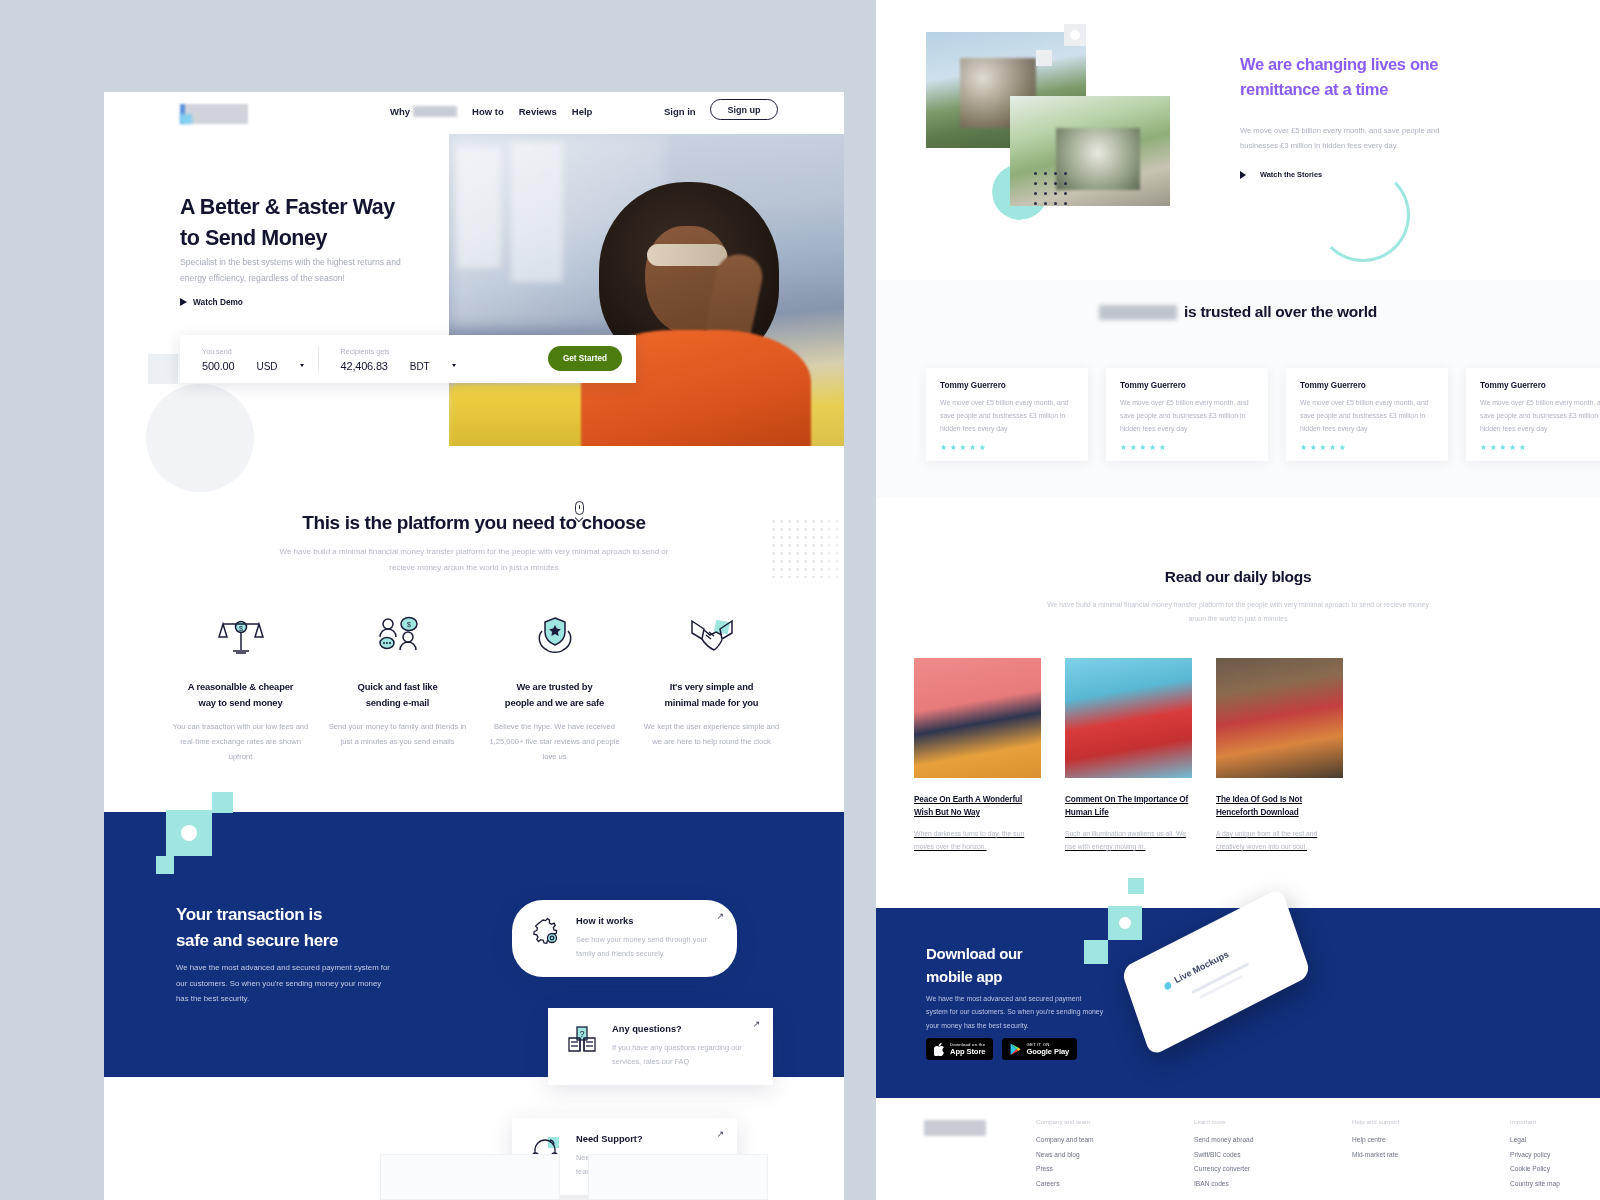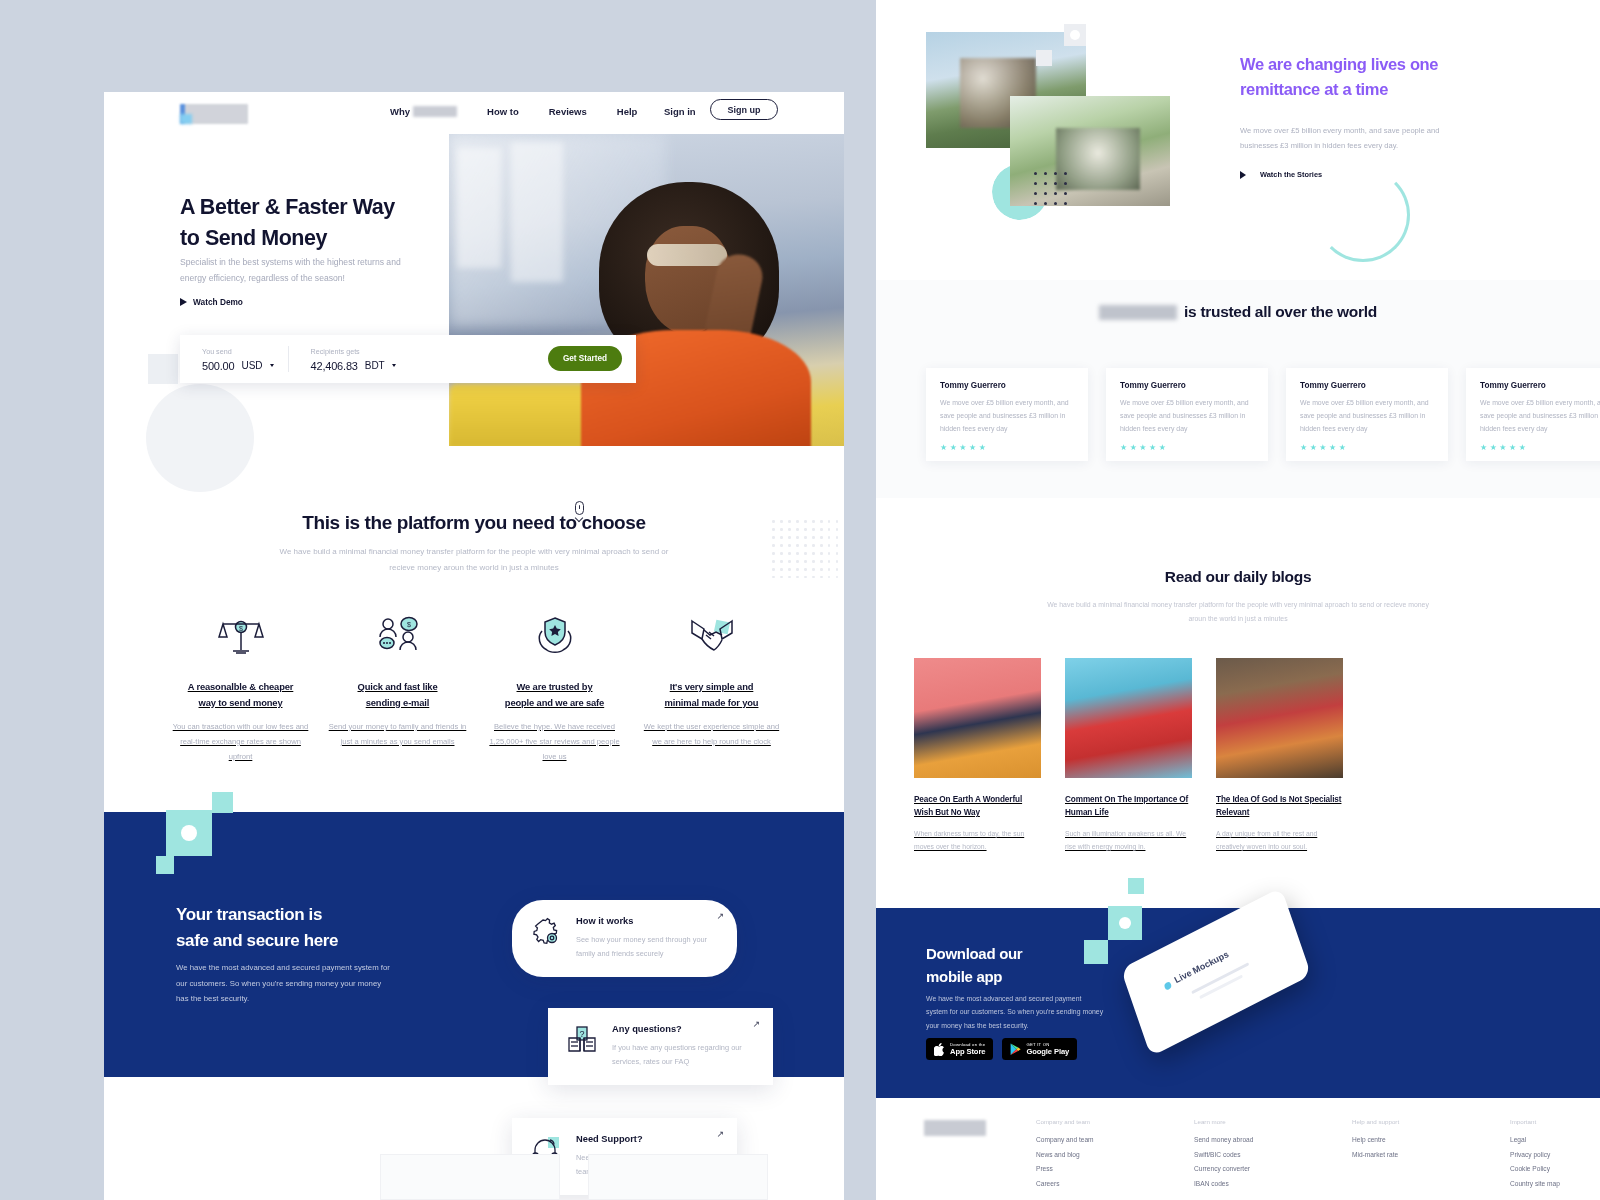--- a/index.html
+++ b/index.html
@@ -15,21 +15,21 @@
   .panel { position:absolute; background:#ffffff; overflow:hidden; }
   #left-panel  { left:104px; top:92px;  width:740px;  height:1108px; }
   #right-panel { left:876px; top:0px;   width:724px;  height:1200px; }
 
   
   #navbar { position:absolute; left:0; top:0; width:100%; height:48px; display:flex; align-items:center; }
   #logo-left { position:absolute; left:76px; top:12px; width:68px; height:20px;
      background:linear-gradient(90deg,#3f7fd8 0 5px,#c9ccd4 5px 100%); border-radius:1px;
      filter:blur(1.2px); opacity:.85;}
   #logo-left:after{content:"";position:absolute;left:0;top:10px;width:12px;height:10px;background:#6fc6ef;filter:blur(1px);}
-  .nav-links { position:absolute; left:286px; top:14px; display:flex; gap:30px; align-items:center; }
+  .nav-links { position:absolute; left:286px; top:14px; display:flex; gap:15px; align-items:center; }
   .nav-links a { font-size:9.5px; color:#1b1d3a; text-decoration:none; font-weight:600; display:flex; align-items:center; gap:3px;}
   .nav-blur { display:inline-block; width:44px; height:11px; background:#c9ccd4; filter:blur(1.4px); border-radius:1px; }
   #signin-link { position:absolute; left:560px; top:14px; font-size:9.5px; color:#1b1d3a; font-weight:600; text-decoration:none;}
   #signup-button { position:absolute; left:606px; top:7px; width:68px; height:21px; border:1.2px solid #1b1d3a;
      border-radius:12px; background:#fff; font-size:9px; font-weight:600; color:#1b1d3a; cursor:pointer; font-family:inherit;}
 
   
   #hero-image { position:absolute; left:345px; top:42px; width:395px; height:312px; overflow:hidden;
      background:linear-gradient(175deg,#cdd6e3 0%,#b9c4d4 28%,#9fb0c6 45%,#8795ad 60%,#d8cfae 76%,#e8cf52 88%,#d9c04a 100%);}
   #hero-image:before{content:"";position:absolute;left:0;top:0;width:55%;height:62%;
@@ -52,21 +52,21 @@
   #hero-sub { position:absolute; left:76px; top:163px; width:232px; font-size:8.6px; line-height:1.85; color:#a5a9ba; }
   #watch-demo { position:absolute; left:76px; top:205px; display:flex; align-items:center; gap:6px; cursor:pointer;}
   #watch-demo .tri { width:0;height:0;border-left:7px solid #121430;border-top:4.5px solid transparent;border-bottom:4.5px solid transparent;}
   #watch-demo span { font-size:8.3px; font-weight:bold; color:#121430; }
 
   
   #converter { position:absolute; left:76px; top:243px; width:456px; height:48px; background:#fff;
      box-shadow:0 3px 16px rgba(30,40,80,.13); display:flex; align-items:center; }
   .conv-group { padding-left:22px; }
   .conv-label { font-size:7.2px; color:#aeb2c1; margin-bottom:4px; }
-  .conv-row { display:flex; align-items:center; gap:7px; }
+  .conv-row { display:flex; align-items:flex-end; gap:22px; }
   .conv-amt { font-size:11px; color:#121430; letter-spacing:-.2px;}
   .conv-cur { font-size:10px; color:#121430; font-weight:500;}
   .caret { width:0;height:0;border-left:2.6px solid transparent;border-right:2.6px solid transparent;
      border-top:3.4px solid #121430; align-self:center; }
   #conv-divider { width:1px; height:26px; background:#e8eaef; margin:0 0 0 14px;}
   #get-started-button { position:absolute; right:14px; top:11px; width:74px; height:25px; background:#4d7c0f;
      border:none; border-radius:13px; color:#fff; font-size:8.2px; font-weight:bold; cursor:pointer; font-family:inherit;}
 
   #scroll-indicator{position:absolute;left:462px;top:400px;width:26px;height:38px;background:#fff;
      display:flex;flex-direction:column;align-items:center;justify-content:center;gap:2px;}
@@ -81,21 +81,21 @@
   #platform-title { position:absolute; left:0; top:420px; width:100%; text-align:center; font-size:19px; font-weight:bold;
      color:#121430; letter-spacing:-.4px;}
   #platform-sub { position:absolute; left:170px; top:452px; width:400px; text-align:center; font-size:8px;
      line-height:2.0; color:#b5b9c7;}
 
   .dot-grid{position:absolute;display:grid;gap:5.4px;}
   .dot-grid i{width:2.6px;height:2.6px;background:#e9ebf0;border-radius:50%;display:block;}
   #dots-platform{left:668px;top:428px;grid-template-columns:repeat(9,2.6px);}
 
   #features { position:absolute; left:58px; top:520px; width:630px; display:flex; }
-  .feature { width:157px; text-align:center; padding:0 7px;text-decoration:underline; }
+  .feature { width:157px; text-align:center; padding:0 7px; }
   .feat-icon { height:48px; display:flex; align-items:center; justify-content:center; margin-bottom:19px;}
   .feat-title { font-size:9.4px; font-weight:bold; color:#121430; line-height:1.65; letter-spacing:-.15px;}
   .feat-desc { font-size:7.6px; line-height:1.95; color:#aaaebd; margin-top:10px;}
 
   
   #secure-section { position:absolute; left:0; top:720px; width:740px; height:265px; background:#12307e; }
   #secure-title { position:absolute; left:72px; top:810px; font-size:17px; line-height:1.55; font-weight:bold; color:#fff;
      letter-spacing:-.35px;}
   #secure-desc { position:absolute; left:72px; top:868px; width:218px; font-size:7.8px; line-height:2.0; color:#c3cbe0;}
 
@@ -569,21 +569,21 @@
       <div class="blog-title">Peace On Earth A Wonderful Wish But No Way</div>
       <div class="blog-desc">When darkness turns to day, the sun moves over the horizon.</div>
     </div>
     <div class="blog">
       <div class="blog-img" id="blog-img-1"></div>
       <div class="blog-title">Comment On The Importance Of Human Life</div>
       <div class="blog-desc">Such an illumination awakens us all. We rise with energy moving in.</div>
     </div>
     <div class="blog">
       <div class="blog-img" id="blog-img-2"></div>
-      <div class="blog-title">The Idea Of God Is Not Specialist Relevant</div>
+      <div class="blog-title">The Idea Of God Is Not Henceforth Download</div>
       <div class="blog-desc">A day unique from all the rest and creatively woven into our soul.</div>
     </div>
   </div>
 
   <div id="download-section">
     <div id="phone-mock">
       <div class="pm-dot"></div>
       <div class="pm-t">Live Mockups</div>
       <div class="pm-l"></div>
       <div class="pm-l2"></div>

